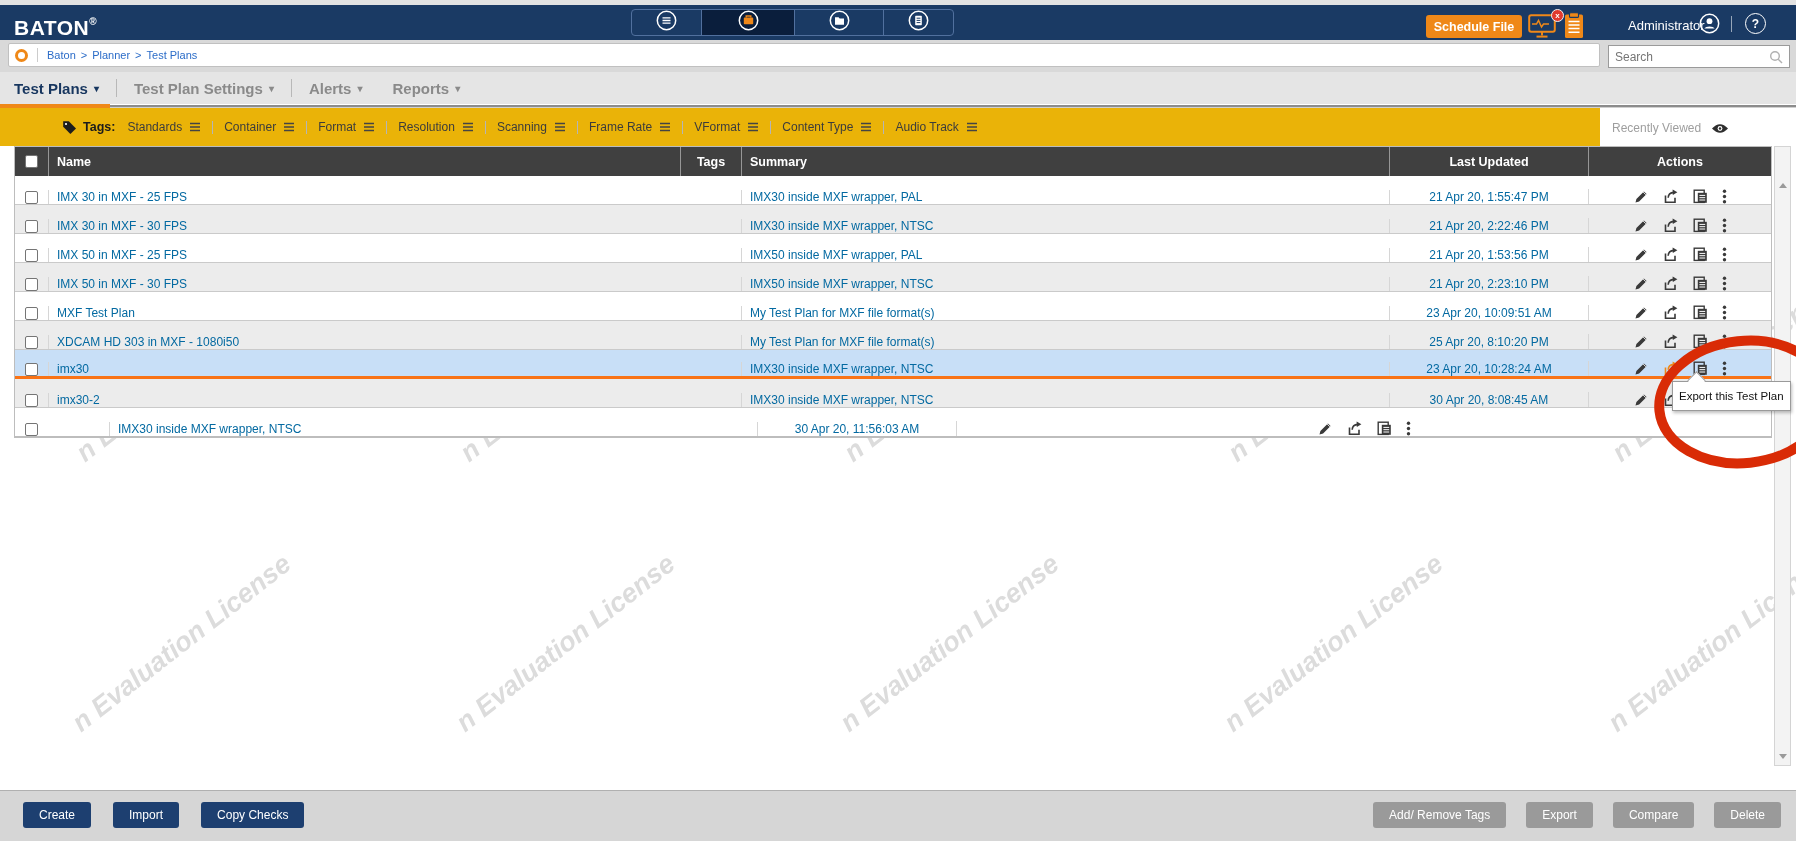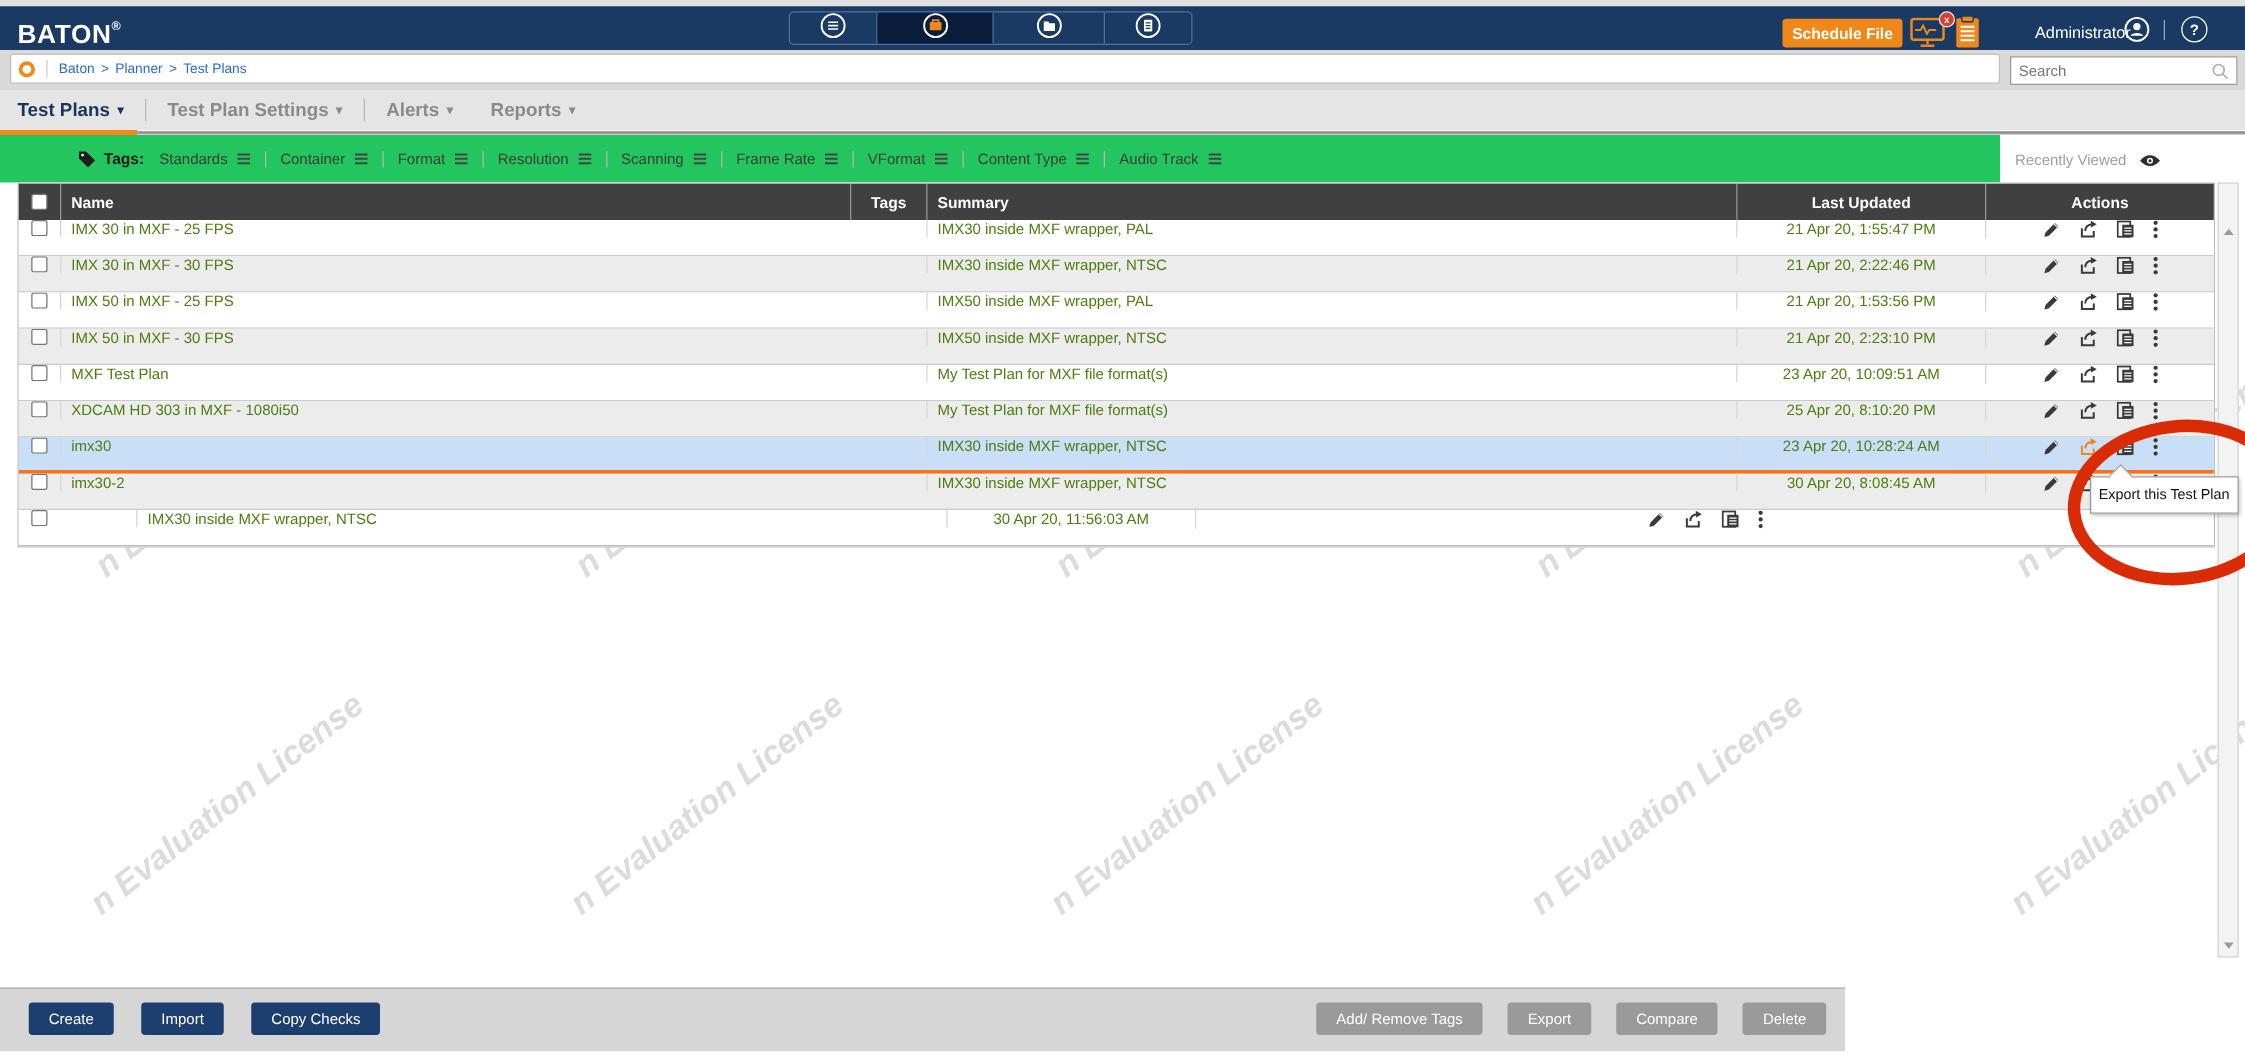--- a/index.html
+++ b/index.html
@@ -37,34 +37,34 @@
 
   .tabs-bar { position:absolute; left:0; top:72px; width:1796px; height:32px; background:#e5e5e5; display:flex; align-items:center; padding-left:14px; }
   .tab { display:flex; align-items:center; gap:6px; font-size:15px; font-weight:bold; color:#8a8a8a; cursor:pointer; }
   .tab.active { color:#17365f; }
   .tab .caret { font-size:10px; }
   .tab-sep { width:1px; height:18px; background:#b8b8b8; margin:0 17px; }
   .tab-gap { width:30px; }
   .tab-underline { position:absolute; left:0; top:104px; width:110px; height:5px; background:#ef8818; }
   .tab-line { position:absolute; left:110px; top:105px; width:1686px; height:3px; background:#8c8c8c; border-bottom:1px solid #d0d0d0; }
 
-  .tags-row { position:absolute; left:0; top:108px; width:1600px; height:38px; background:#22c55e; display:flex; align-items:center; padding-left:62px; }
+  .tags-row { position:absolute; left:0; top:108px; width:1600px; height:38px; background:#eab308; display:flex; align-items:center; padding-left:62px; }
   .tags-label { font-size:12.5px; font-weight:bold; color:#1c1c1c; margin:0 12px 0 6px; }
   #tag-items { display:flex; align-items:center;text-align:center; }
   .tag-item { display:flex; align-items:center; gap:7px; font-size:12px; color:#3c3c3c; cursor:pointer; }
   .tag-pipe { width:1px; height:13px; background:#b5b5b5; margin:0 11px; }
   .recent { position:absolute; left:1612px; top:117px; height:22px; display:flex; align-items:center; gap:10px; font-size:12px; color:#9e9e9e; cursor:pointer; }
 
   .wm { position:absolute; height:34px; line-height:34px; font-size:27px; font-weight:bold; font-style:italic; color:#dcdcdc; transform:rotate(-38deg); transform-origin:0 100%; white-space:nowrap; z-index:1; }
 
   .table { position:absolute; left:14px; top:146px; width:1758px; z-index:2; border:1px solid #bdbdbd; background:#fff; }
   .thead { display:flex; height:29px; background:#404040; color:#fff; font-weight:bold; font-size:12.5px; align-items:stretch; }
   .thead .c { display:flex; align-items:center; }
   .thead .c + .c { border-left:1px solid rgba(255,255,255,.45); }
-  .trow { display:flex; height:29px; border-bottom:1px solid #cacaca; background:#fff; font-size:12px; color:#4d7c0f; align-items:flex-start; }
+  .trow { display:flex; height:29px; border-bottom:1px solid #cacaca; background:#fff; font-size:12px; color:#0369a1; align-items:flex-end; }
   .trow:last-child { border-bottom:1px solid #bdbdbd; }
   .trow.alt { background:#ececec; }
   .trow.hl { background:#c8dff7; border-bottom:3px solid #f97316; }
   .trow .c { display:flex; align-items:center; overflow:hidden; white-space:nowrap; }
   .trow .c + .c { border-left:1px solid #d6d6d6; }
   .c0 { width:33px; justify-content:center; }
   .c1 { width:632px; }
   .c2 { width:61px; justify-content:center; }
   .c3 { width:648px; }
   .c4 { width:199px; justify-content:center; }
@@ -77,21 +77,21 @@
   .act { display:flex; align-items:center; cursor:pointer; }
 
   .scrollbar { position:absolute; left:1774px; top:146px; width:17px; height:620px; background:#f3f3f3; border:1px solid #d4d4d4; z-index:3; }
   .sb-up { position:absolute; top:36px; left:4px; width:0; height:0; border-left:4px solid transparent; border-right:4px solid transparent; border-bottom:5px solid #9a9a9a; }
   .sb-down { position:absolute; bottom:6px; left:4px; width:0; height:0; border-left:4px solid transparent; border-right:4px solid transparent; border-top:5px solid #9a9a9a; }
 
   .tooltip { position:absolute; left:1672px; top:381px; height:30px; background:#fff; border:1px solid #9a9a9a; box-shadow:1px 2px 3px rgba(0,0,0,.25); display:flex; align-items:center; padding:0 6px; font-size:11.5px; color:#111; white-space:nowrap; z-index:10; }
   .tooltip-arrow { position:absolute; left:1690px; top:374px; width:13px; height:13px; background:#fff; border-left:1px solid #9a9a9a; border-top:1px solid #9a9a9a; transform:rotate(45deg); z-index:11; }
   .red-circle { position:absolute; left:1648px; top:324px; z-index:12; pointer-events:none; }
 
-  .footer { position:absolute; left:0; top:790px; width:1476px; height:51px; background:#d6d6d6; border-top:1px solid #b0b0b0; }
+  .footer { position:absolute; left:0; top:790px; width:1796px; height:51px; background:#d6d6d6; border-top:1px solid #b0b0b0; }
   .f-left { position:absolute; left:23px; top:11px; display:flex; gap:22px; }
   .f-right { position:absolute; right:15px; top:11px; display:flex; gap:20px; }
   .btn { height:26px; border-radius:3px; color:#fff; font-size:12px; display:flex; align-items:center; justify-content:center; padding:0 16px; cursor:pointer; white-space:nowrap; }
   .btn-navy { background:#1d3f70; }
   .btn-gray { background:#9a9a9a; }
 </style>
 </head>
 <body>
 
 <div class="page">

